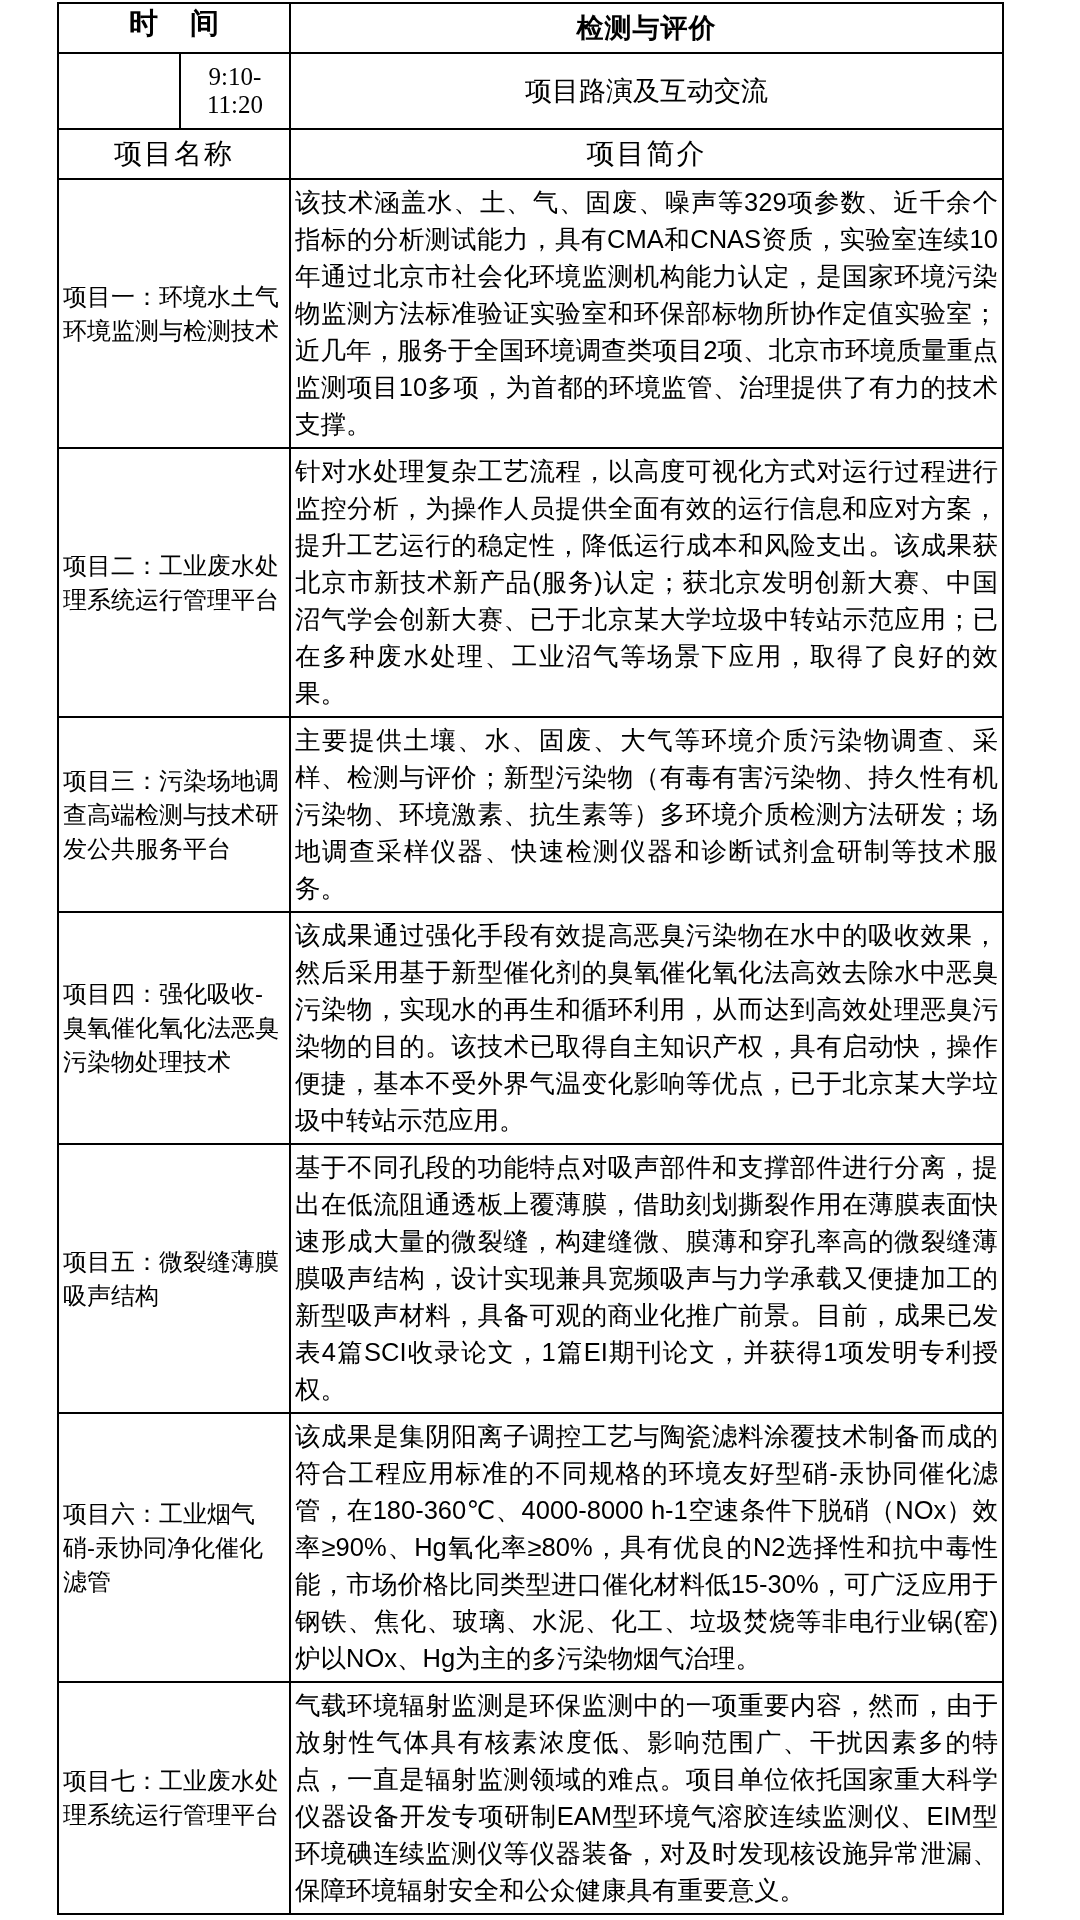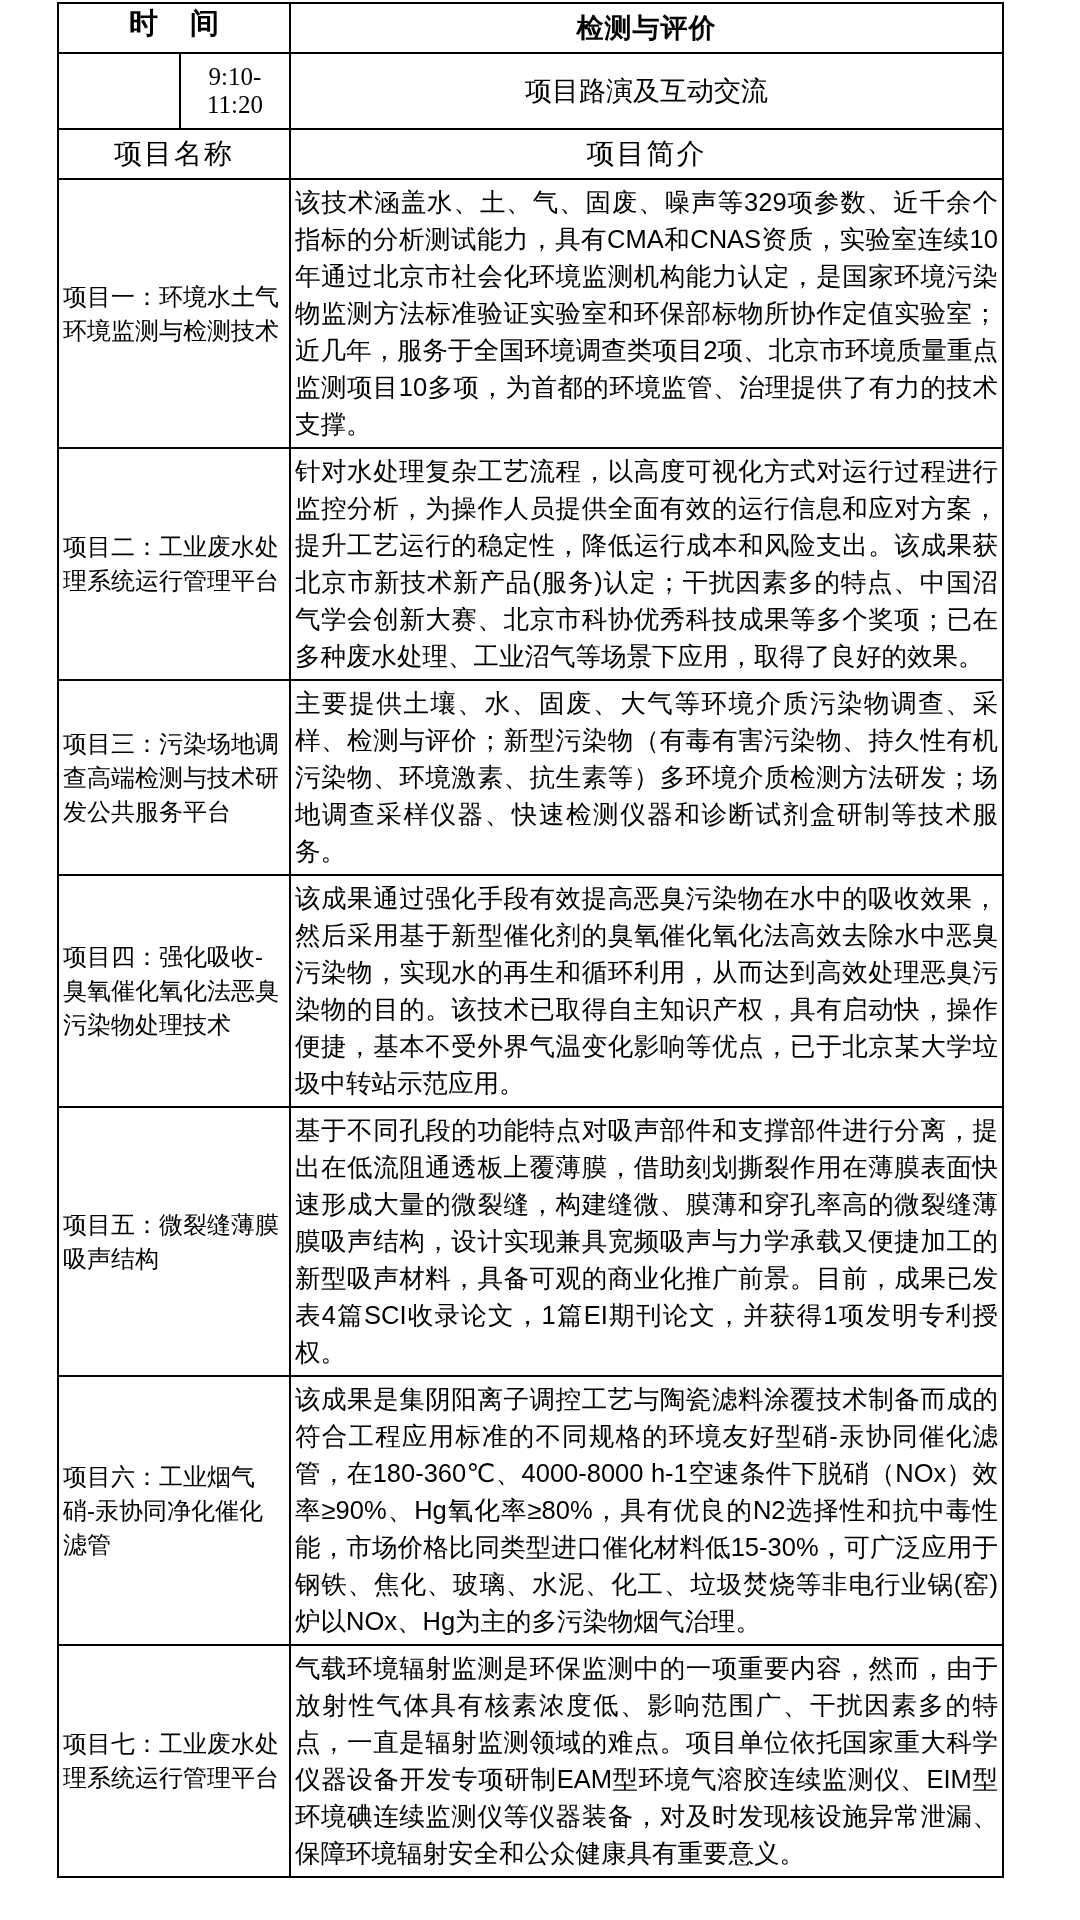--- a/index.html
+++ b/index.html
@@ -180,21 +180,21 @@
         <td class="proj-desc-cell">
           <span class="proj-desc-text">该技术涵盖水、土、气、固废、噪声等329项参数、近千余个指标的分析测试能力，具有CMA和CNAS资质，实验室连续10年通过北京市社会化环境监测机构能力认定，是国家环境污染物监测方法标准验证实验室和环保部标物所协作定值实验室；近几年，服务于全国环境调查类项目2项、北京市环境质量重点监测项目10多项，为首都的环境监管、治理提供了有力的技术支撑。</span>
         </td>
       </tr>
 
       <tr>
         <td class="proj-name-cell" colspan="2">
           <span class="proj-name-text">项目二：工业废水处理系统运行管理平台</span>
         </td>
         <td class="proj-desc-cell">
-          <span class="proj-desc-text">针对水处理复杂工艺流程，以高度可视化方式对运行过程进行监控分析，为操作人员提供全面有效的运行信息和应对方案，提升工艺运行的稳定性，降低运行成本和风险支出。该成果获北京市新技术新产品(服务)认定；干扰因素多的特点、中国沼气学会创新大赛、北京市科协优秀科技成果等多个奖项；已在多种废水处理、工业沼气等场景下应用，取得了良好的效果。</span>
+          <span class="proj-desc-text">针对水处理复杂工艺流程，以高度可视化方式对运行过程进行监控分析，为操作人员提供全面有效的运行信息和应对方案，提升工艺运行的稳定性，降低运行成本和风险支出。该成果获北京市新技术新产品(服务)认定；获北京发明创新大赛、中国沼气学会创新大赛、已于北京某大学垃圾中转站示范应用；已在多种废水处理、工业沼气等场景下应用，取得了良好的效果。</span>
         </td>
       </tr>
 
       <tr>
         <td class="proj-name-cell" colspan="2">
           <span class="proj-name-text">项目三：污染场地调查高端检测与技术研发公共服务平台</span>
         </td>
         <td class="proj-desc-cell">
           <span class="proj-desc-text">主要提供土壤、水、固废、大气等环境介质污染物调查、采样、检测与评价；新型污染物（有毒有害污染物、持久性有机污染物、环境激素、抗生素等）多环境介质检测方法研发；场地调查采样仪器、快速检测仪器和诊断试剂盒研制等技术服务。</span>
         </td>

